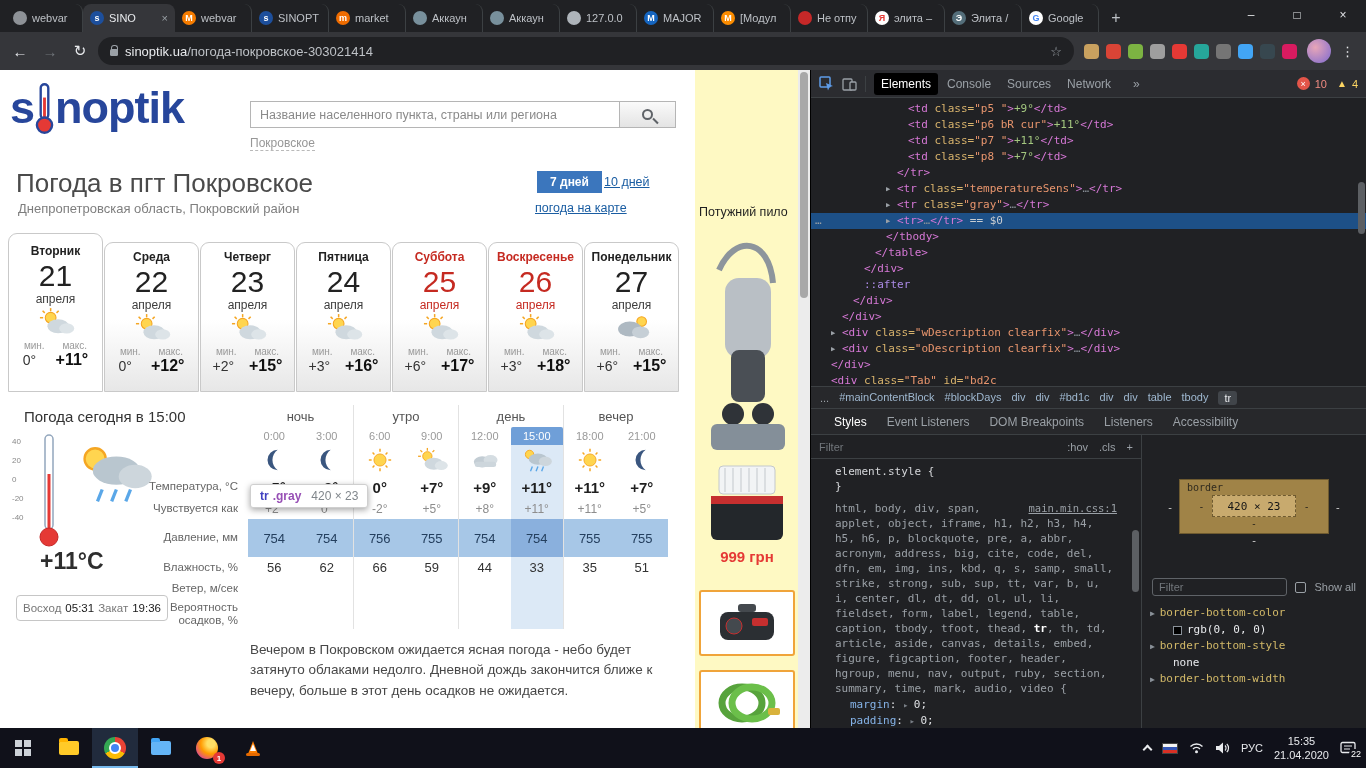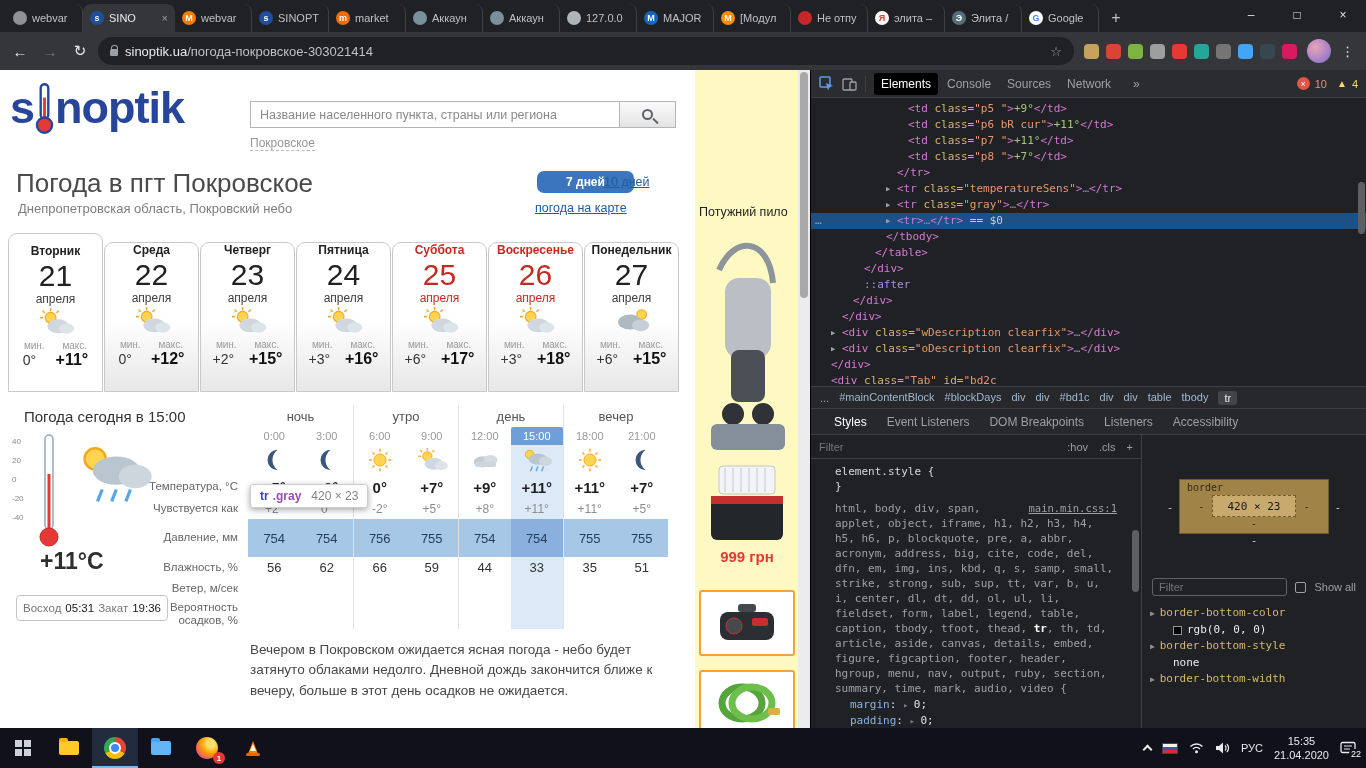--- a/index.html
+++ b/index.html
@@ -44,25 +44,25 @@
 #logo svg{margin:0 1px}
 #searchbar{position:absolute;left:250px;top:31px;display:flex}
 #search-input{width:370px;height:27px;border:1px solid #b5b5b5;padding:0 9px;font-size:12.5px;color:#333;outline:none;font-family:"Liberation Sans",sans-serif}
 #search-input::placeholder{color:#8a8a8a}
 #search-btn{width:56px;height:27px;border:1px solid #b5b5b5;border-left:none;background:linear-gradient(#fafafa,#e4e4e4);display:flex;align-items:center;justify-content:center;cursor:pointer}
 .mag{width:11px;height:11px;border:2px solid #5f6368;border-radius:50%;position:relative}
 .mag::after{content:'';position:absolute;left:8px;top:9px;width:7px;height:2px;background:#5f6368;transform:rotate(45deg)}
 #placelink{position:absolute;left:250px;top:66px;font-size:12px;color:#979797;border-bottom:1px dashed #b9b9b9;text-decoration:none}
 #ptitle{position:absolute;left:16px;top:98px;font-size:26px;font-weight:normal;color:#4a4a4a}
 #psub{position:absolute;left:18px;top:131px;font-size:13px;color:#7e7e7e}
-#btn7{position:absolute;left:537px;top:101px;background:#3b76bd;color:#fff;font-size:12px;font-weight:bold;padding:4px 29px;border-radius:7px;cursor:pointer}
+#btn7{position:absolute;left:537px;top:101px;background:#3b76bd;color:#fff;font-size:12px;font-weight:bold;padding:4px 13px;border-radius:0;cursor:pointer}
 #btn10{position:absolute;left:604px;top:105px;font-size:12.5px;color:#1a5da2;text-decoration:underline}
 #maplink{position:absolute;left:535px;top:131px;font-size:12.5px;color:#1a5da2;text-decoration:underline}
 #day-cards{position:absolute;left:8px;top:163px;display:flex;align-items:flex-end;height:159px}
-.dcard{width:95px;height:150px;border:1px solid #c9c9c9;border-radius:9px 9px 0 0;background:linear-gradient(#ffffff 52%,#e7e7e7);margin-right:1px;text-align:center;cursor:pointer}
+.dcard{width:95px;height:150px;border:1px solid #c9c9c9;border-radius:9px 9px 0 0;background:linear-gradient(#ffffff 52%,#e7e7e7);margin-right:1px;text-align:center;padding-top:7px;cursor:pointer}
 .dcard.active{height:159px;background:#fff;padding-top:10px}
 .dname{font-size:12px;font-weight:bold;color:#222}
 .weekend .dname,.weekend .ddate,.weekend .dmonth{color:#c52a21}
 .ddate{font-size:30px;color:#222;line-height:1.02;margin-top:3px}
 .dmonth{font-size:12px;color:#3c3c3c;margin-bottom:1px}
 .dicon{height:31px}
 .dicon svg{width:42px;height:30px}
 .dlabels{display:flex;justify-content:space-around;font-size:10px;color:#9a9a9a;margin-top:2px;padding:0 6px}
 .dtemps{display:flex;justify-content:space-around;align-items:baseline;padding:0 4px}
 .dmin{font-size:14px;color:#333}
@@ -307,21 +307,21 @@
 
       <div id="searchbar">
         <input id="search-input" placeholder="Название населенного пункта, страны или региона" style="">
         <div id="search-btn">
             <span class="mag"></span>
           </div>
       </div>
       <a id="placelink">Покровское</a>
 
       <h1 id="ptitle">Погода в пгт Покровское</h1>
-      <div id="psub">Днепропетровская область, Покровский небо</div>
+      <div id="psub">Днепропетровская область, Покровский район</div>
       <div id="btn7">7 дней</div>
       <a id="btn10">10 дней</a>
       <a id="maplink">погода на карте</a>
 
       <div id="day-cards">
           <div class="dcard active">
             <div class="dname">Вторник</div>
             <div class="ddate">21</div>
             <div class="dmonth">апреля</div>
             <div class="dicon"><svg viewBox="0 0 36 28">

